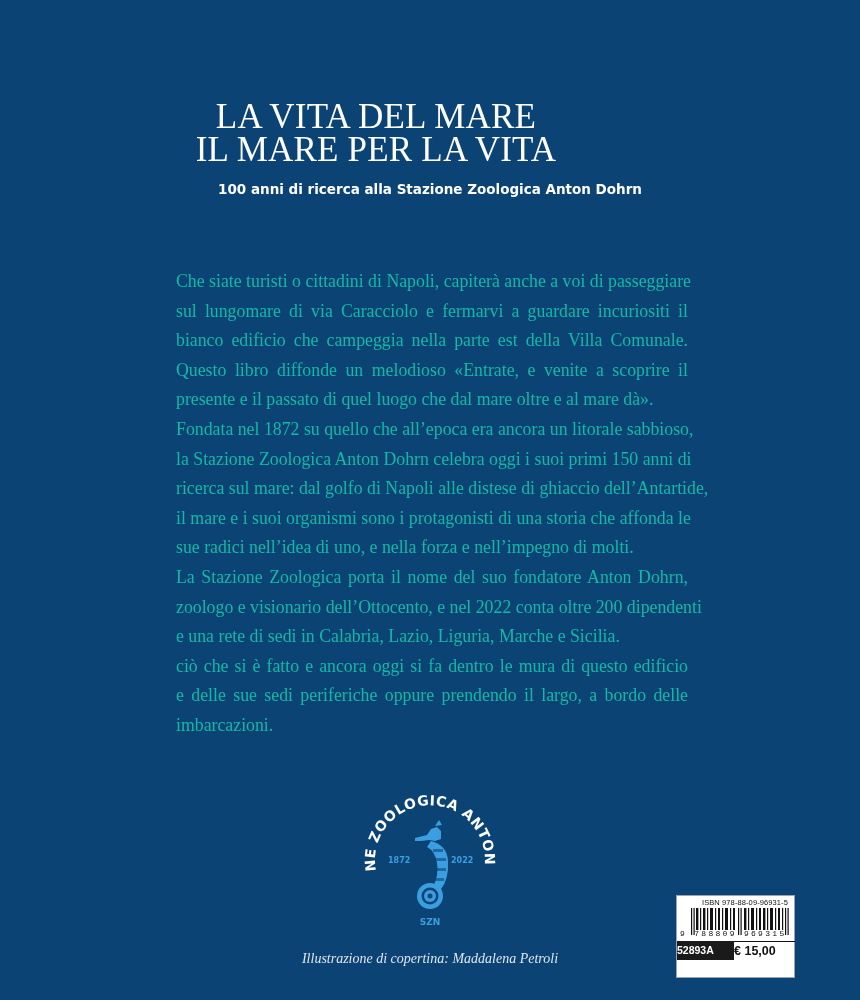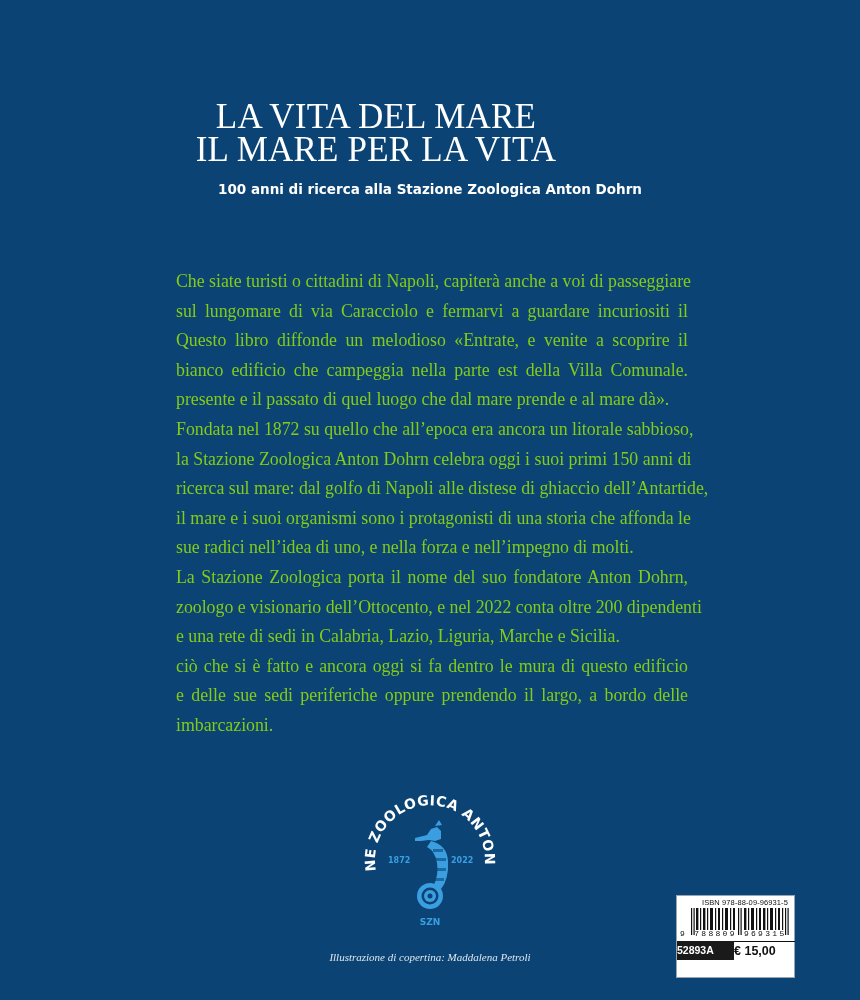--- a/index.html
+++ b/index.html
@@ -20,35 +20,35 @@
   .title div { white-space: nowrap; }
   .subtitle {
     position: absolute; left: 0; width: 860px; top: 181px;
     text-align: center;
     font-family: "DejaVu Sans", "Liberation Sans", sans-serif;
     font-weight: bold; font-size: 13.5px; color: #ffffff;
   }
   .body-text {
     position: absolute; left: 176px; width: 512px; top: 267px;
     font-family: "Liberation Serif", "DejaVu Serif", serif;
-    font-size: 17.8px; line-height: 29.6px; color: #84cc16;
+    font-size: 17.8px; line-height: 29.6px; color: #14b8a6;
   }
   .body-text .line {
     display: block; text-align: justify; text-align-last: justify;
     white-space: nowrap; height: 29.6px;
   }
   .body-text .line.last { text-align-last: left; }
   .logo {
     position: absolute; left: 355px; top: 783px; width: 150px; height: 150px;
   }
   .credit {
     position: absolute; left: 0; width: 860px; top: 951px;
     text-align: center;
     font-family: "Liberation Serif", "DejaVu Serif", serif;
-    font-style: italic; font-size: 11px; color: #dfe6ef;
+    font-style: italic; font-size: 14px; color: #dfe6ef;
   }
   .barcode-box {
     position: absolute; left: 676px; top: 895px; width: 119px; height: 83px;
     background: #ffffff; border: 1px solid #9aa5b3;
     box-sizing: border-box;
     font-family: "Liberation Sans", "DejaVu Sans", sans-serif;
     color: #111;
   }
   .isbn-label {
     position: absolute; left: 0; width: 100%; top: 2px; text-align: right;
@@ -79,23 +79,23 @@
 <div class="title">
   <div>LA VITA DEL MARE</div>
   <div>IL MARE PER LA VITA</div>
 </div>
 
 <div class="subtitle">100 anni di ricerca alla Stazione Zoologica Anton Dohrn</div>
 
 <div class="body-text">
   <span class="line">Che siate turisti o cittadini di Napoli, capiterà anche a voi di passeggiare</span>
   <span class="line">sul lungomare di via Caracciolo e fermarvi a guardare incuriositi il</span>
+  <span class="line">bianco edificio che campeggia nella parte est della Villa Comunale.</span>
   <span class="line">Questo libro diffonde un melodioso «Entrate, e venite a scoprire il</span>
-  <span class="line">bianco edificio che campeggia nella parte est della Villa Comunale.</span>
-  <span class="line last">presente e il passato di quel luogo che dal mare prende e al mare dà».</span>
+  <span class="line last">presente e il passato di quel luogo che dal mare oltre e al mare dà».</span>
   <span class="line">Fondata nel 1872 su quello che all’epoca era ancora un litorale sabbioso,</span>
   <span class="line">la Stazione Zoologica Anton Dohrn celebra oggi i suoi primi 150 anni di</span>
   <span class="line">ricerca sul mare: dal golfo di Napoli alle distese di ghiaccio dell’Antartide,</span>
   <span class="line">il mare e i suoi organismi sono i protagonisti di una storia che affonda le</span>
   <span class="line last">sue radici nell’idea di uno, e nella forza e nell’impegno di molti.</span>
   <span class="line">La Stazione Zoologica porta il nome del suo fondatore Anton Dohrn,</span>
   <span class="line">zoologo e visionario dell’Ottocento, e nel 2022 conta oltre 200 dipendenti</span>
   <span class="line last">e una rete di sedi in Calabria, Lazio, Liguria, Marche e Sicilia.</span>
   <span class="line">ciò che si è fatto e ancora oggi si fa dentro le mura di questo edificio</span>
   <span class="line">e delle sue sedi periferiche oppure prendendo il largo, a bordo delle</span>

